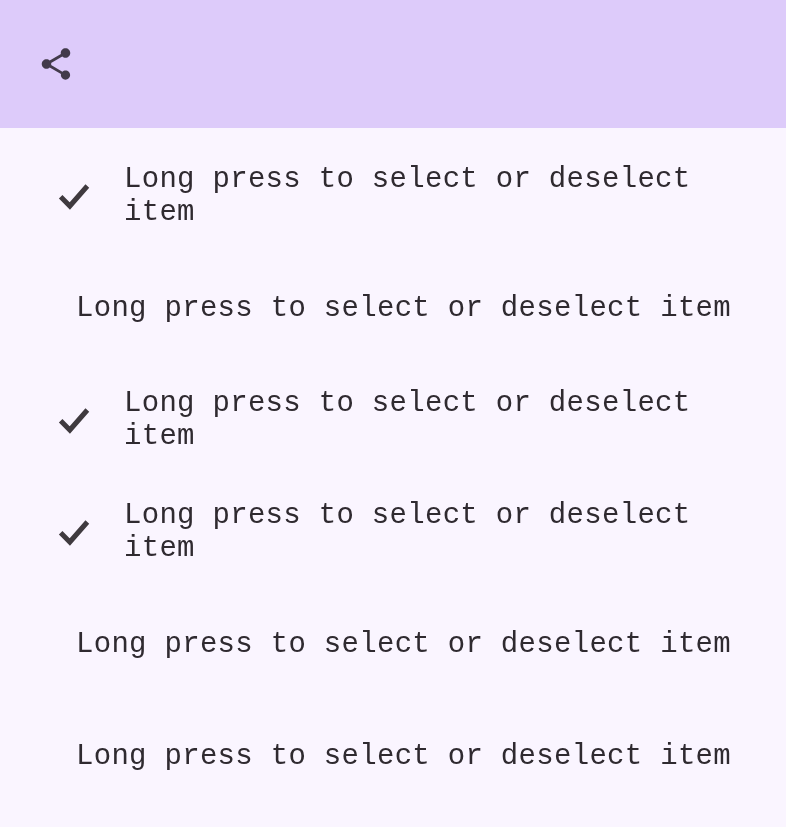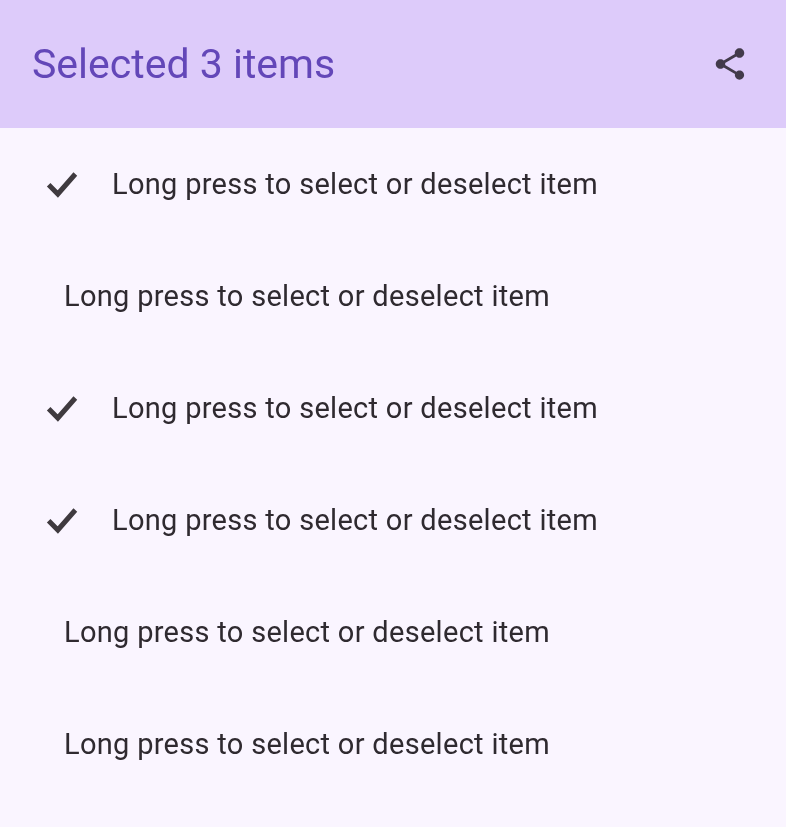--- a/index.html
+++ b/index.html
@@ -35,21 +35,22 @@
       align-items: center;
       justify-content: center;
       cursor: pointer;
     }
     .share-button svg {
       width: 38px;
       height: 38px;
       fill: #423a4a;
     }
     .list {
-      padding: 0;
+      padding: 12px;
+      font-family: Liberation Mono, monospace;
     }
     .list-item {
       display: flex;
       align-items: center;
       height: 112px;
       padding: 0 32px 0 40px;
       cursor: pointer;
     }
     .check-icon {
       width: 44px;
@@ -75,21 +76,20 @@
     .item-text {
       font-size: 29px;
       color: #2f2a30;
       letter-spacing: 0.3px;
     }
   </style>
 </head>
 <body>
 
 <div class="header">
-  <div class="header-title">Selected 3 items</div>
   <div class="share-button">
     <svg viewBox="0 0 24 24">
       <path d="M18 16.08c-.76 0-1.44.3-1.96.77L8.91 12.7c.05-.23.09-.46.09-.7s-.04-.47-.09-.7l7.05-4.11c.54.5 1.25.81 2.04.81 1.66 0 3-1.34 3-3s-1.34-3-3-3-3 1.34-3 3c0 .24.04.47.09.7L8.04 9.81C7.5 9.31 6.79 9 6 9c-1.66 0-3 1.34-3 3s1.34 3 3 3c.79 0 1.5-.31 2.04-.81l7.12 4.16c-.05.21-.08.43-.08.65 0 1.61 1.31 2.92 2.92 2.92s2.92-1.31 2.92-2.92-1.31-2.92-2.92-2.92z"></path>
     </svg>
   </div>
 </div>
 
 <div class="list" id="item-list">
     <div class="list-item">
       <span class="check-icon">

